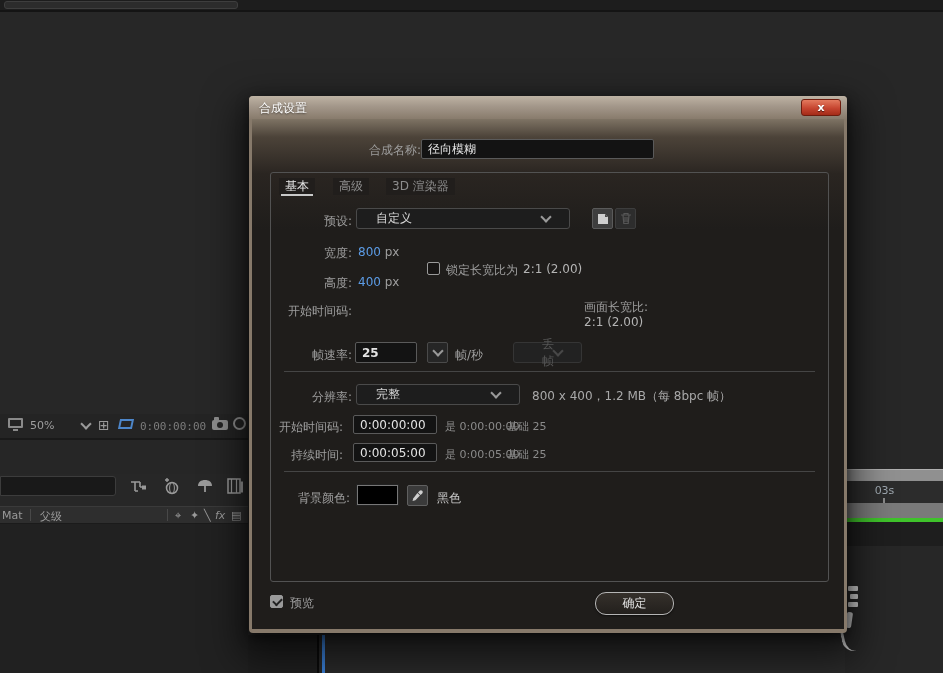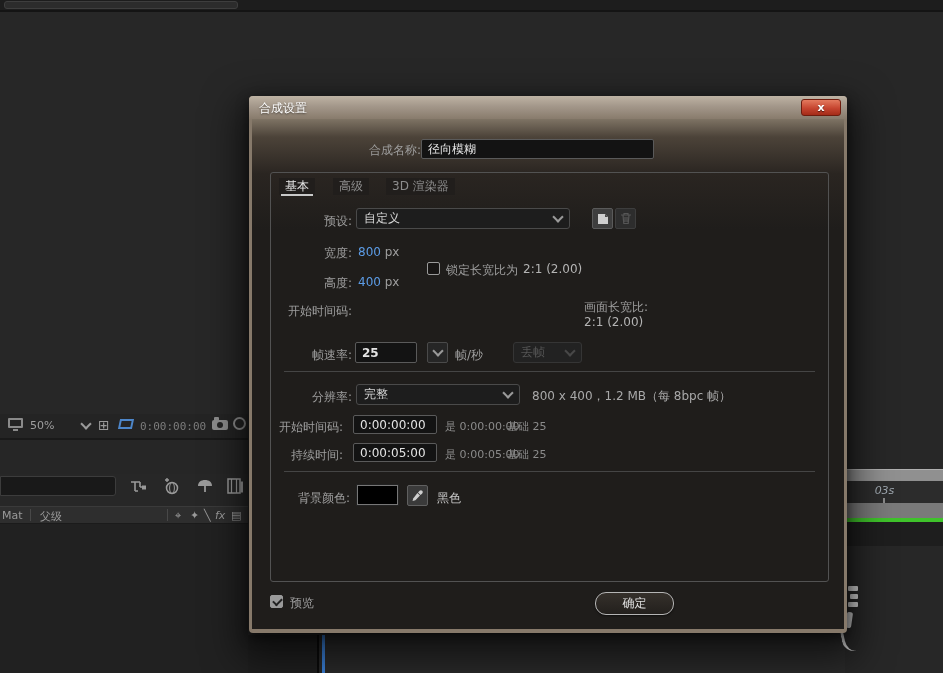--- a/index.html
+++ b/index.html
@@ -5,21 +5,21 @@
   html,body{margin:0;padding:0;background:#3a3a3a;}
   .screen{position:relative;width:943px;height:673px;background:#272727;overflow:hidden;
           font-family:"DejaVu Sans","Liberation Sans",sans-serif;font-size:12px;color:#c8c8c8;}
   .abs{position:absolute;}
   .lbl{color:#9e9e9e;font-size:12px;white-space:nowrap;}
   .lblR{text-align:right;}
   .dim{color:#8b8b8b;font-size:11px;white-space:nowrap;}
   .blue{color:#5c9ce6;}
   
   .dd{position:absolute;display:flex;align-items:center;background:#1d1d1d;border:1px solid #4a4a4a;
-      border-radius:3px;padding:0 7px;color:#d5d5d5;box-sizing:border-box;}
+      border-radius:3px;padding:0 19px;color:#d5d5d5;box-sizing:border-box;text-align:right;}
   .dd .chev{margin-left:auto;}
   .dd.disabled{background:#222;border-color:#353535;color:#555;}
   .chev{width:6px;height:6px;border-right:2px solid #9a9a9a;border-bottom:2px solid #9a9a9a;
         transform:rotate(45deg);display:inline-block;margin-top:-3px;flex:none;}
   .chev.dis{border-color:#484848;}
   
   .tin{position:absolute;background:#131313;border:1px solid #5a5a5a;border-radius:2px;color:#e3e3e3;
        font-size:12px;padding:0 6px;box-sizing:border-box;font-family:"DejaVu Sans","Liberation Sans",sans-serif;outline:none;}
   .sqbtn{position:absolute;box-sizing:border-box;border-radius:2px;display:flex;align-items:center;justify-content:center;}
   .sep{position:absolute;height:1px;background:#454545;}
@@ -120,21 +120,21 @@
     <div class="colsep" style="left:167px;"></div>
     <span class="abs" style="left:175px;top:2px;">⌖</span>
     <span class="abs" style="left:190px;top:2px;">✦</span>
     <span class="abs" style="left:204px;top:2px;">╲</span>
     <span class="abs" style="left:215px;top:2px;font-style:italic;">fx</span>
     <span class="abs" style="left:231px;top:2px;">▤</span>
   </div>
   <div class="leftbottom"></div>
 
   <div class="abs" style="left:847px;top:469px;width:96px;height:12px;background:#909090;border-top:1px solid #b0b0b0;box-sizing:border-box;"></div>
-  <div class="abs" style="left:847px;top:481px;width:96px;height:22px;background:#2c2c2c;font-style:italic;">
+  <div class="abs" style="left:847px;top:481px;width:96px;height:22px;background:#2c2c2c;">
     <span class="abs" style="left:0;top:3px;width:75px;text-align:center;font-size:11px;color:#9fa8b0;">03s</span>
     <div class="abs" style="left:36px;top:17px;width:2px;height:5px;background:#8a8a8a;"></div>
   </div>
   <div class="abs" style="left:847px;top:503px;width:96px;height:15px;background:#7a7a7a;"></div>
   <div class="abs" style="left:847px;top:518px;width:96px;height:4px;background:#3fc32b;"></div>
   <div class="abs" style="left:847px;top:522px;width:96px;height:24px;background:#1e1e1e;"></div>
 
   <div class="abs" style="left:248px;top:635px;width:69px;height:38px;background:#1f1f1f;"></div>
   <div class="abs" style="left:317px;top:635px;width:2px;height:38px;background:#0b0b0b;"></div>
   <div class="abs" style="left:322px;top:635px;width:3px;height:38px;background:#3a7fd6;"></div>

